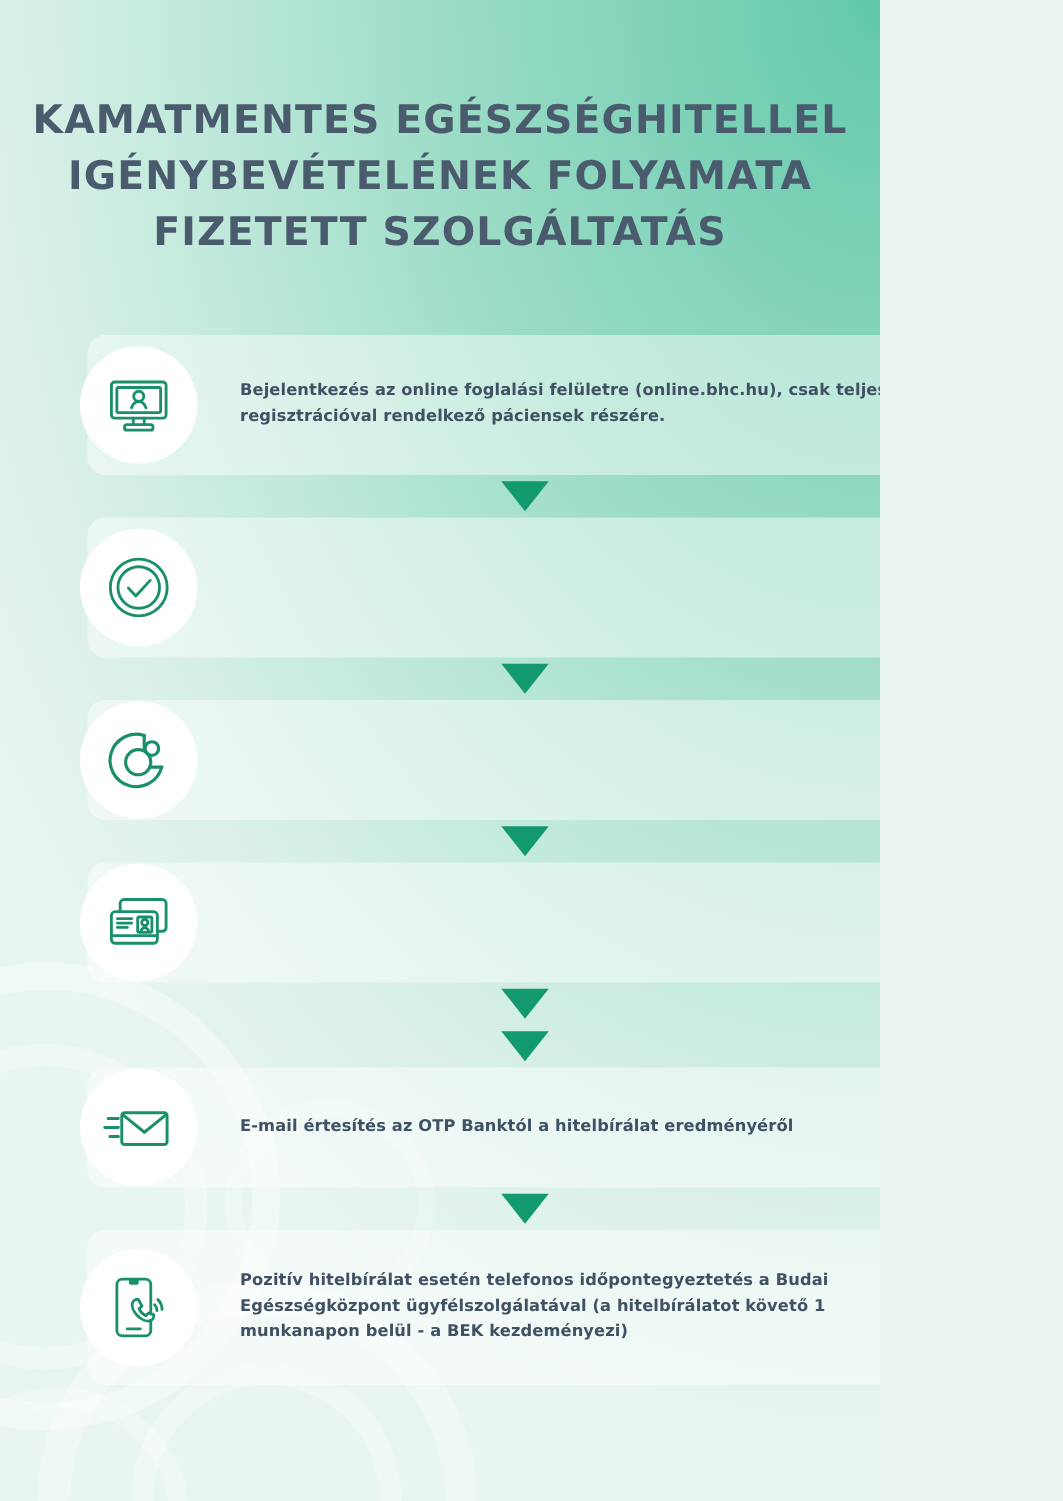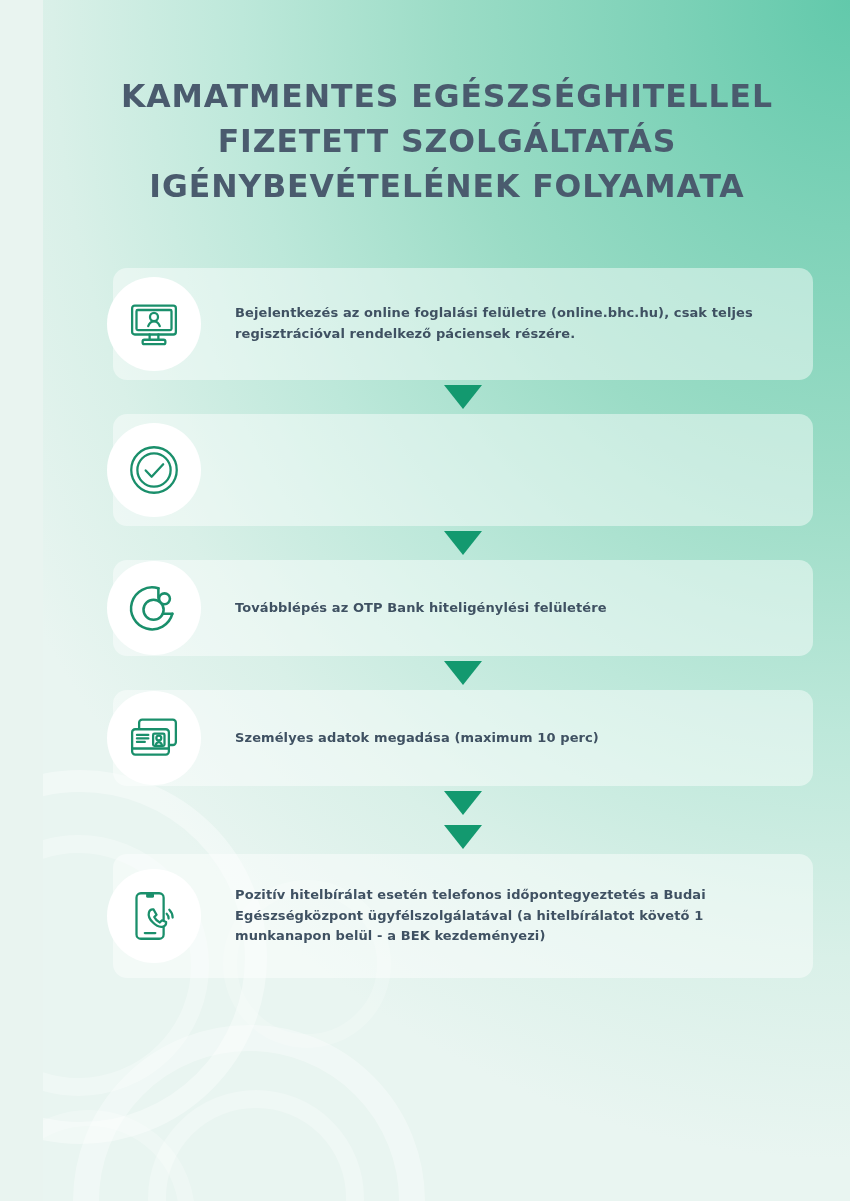--- a/index.html
+++ b/index.html
@@ -2,24 +2,23 @@
 <html lang="hu"><head>
 <meta charset="utf-8">
 <style>
   html,body{margin:0;padding:0;}
   body{
     width:850px;height:1201px;overflow:hidden;
     font-family:"DejaVu Sans","Liberation Sans",sans-serif;
     background:#e9f4f0;
   }
   #poster{
-    position:relative;width:808px;height:1201px;overflow:hidden;
+    position:relative;width:704px;height:1201px;overflow:hidden;
     background:
       radial-gradient(130% 105% at 100% 0%, #62c9ab 0%, #7ed2b8 18%, #9bdcc6 38%, #bde8da 58%, #d9f0e8 76%, #e9f5f1 92%);
-    margin-left: 43px;
   }
   
   .swirl{position:absolute;border-radius:50%;border-style:solid;border-color:rgba(255,255,255,.42);
          border-width:22px;pointer-events:none;}
   .sw1{left:-150px;top:770px;width:330px;height:330px;border-color:rgba(255,255,255,.38);}
   .sw2{left:-95px;top:835px;width:225px;height:225px;border-width:18px;border-color:rgba(255,255,255,.30);}
   .sw3{left:30px;top:1025px;width:300px;height:300px;border-width:26px;border-color:rgba(255,255,255,.34);}
   .sw4{left:105px;top:1090px;width:180px;height:180px;border-width:18px;border-color:rgba(255,255,255,.28);}
   .sw5{left:-60px;top:1110px;width:180px;height:180px;border-width:16px;border-color:rgba(255,255,255,.26);}
   .sw6{left:180px;top:880px;width:140px;height:140px;border-width:14px;border-color:rgba(255,255,255,.20);}
@@ -71,22 +70,22 @@
 
   <div class="swirl sw1"></div>
   <div class="swirl sw2"></div>
   <div class="swirl sw3"></div>
   <div class="swirl sw4"></div>
   <div class="swirl sw5"></div>
   <div class="swirl sw6"></div>
 
   <div id="title">
     <span class="tl">KAMATMENTES EGÉSZSÉGHITELLEL</span>
+    <span class="tl">IGÉNYBEVÉTELÉNEK FOLYAMATA</span>
     <span class="tl">FIZETETT SZOLGÁLTATÁS</span>
-    <span class="tl">IGÉNYBEVÉTELÉNEK FOLYAMATA</span>
   </div>
 
   <div id="steps">
 
     <div class="step">
       <div class="card tall">
         <div class="icon-badge">
           <svg width="56" height="56" viewBox="0 0 64 64" fill="none" stroke="#1a8f6b" stroke-width="2.6" stroke-linecap="round" stroke-linejoin="round">
             <rect x="7" y="11" width="50" height="33" rx="3"></rect>
             <rect x="12" y="16" width="40" height="23" rx="1.5"></rect>
@@ -122,53 +121,66 @@
       <div class="card">
         <div class="icon-badge">
           <svg width="56" height="56" viewBox="0 0 64 64" fill="none" stroke="#1a8f6b" stroke-width="2.9" stroke-linecap="round" stroke-linejoin="round">
             <path d="M37 9.5A24 24 0 1 0 53 38.5"></path>
             <path d="M37 9.5v11"></path>
             <path d="M53 38.5h-11"></path>
             <circle cx="31.5" cy="34" r="11.5"></circle>
             <circle cx="44" cy="21.5" r="6.2"></circle>
           </svg>
         </div>
-        <div class="step-text">Továbblépés az OTP Bank hiteligénylési felületére</div>
       </div>
       <div class="arrow-wrap">
           <div class="arrow"></div>
         </div>
     </div>
 
     <div class="step">
       <div class="card">
         <div class="icon-badge">
           <svg width="56" height="56" viewBox="0 0 64 64" fill="none" stroke="#1a8f6b" stroke-width="2.6" stroke-linecap="round" stroke-linejoin="round">
             <rect x="15" y="11" width="42" height="29" rx="3.5"></rect>
             <rect x="7" y="22" width="42" height="29" rx="3.5" fill="#ffffff"></rect>
             <path d="M7 44h42"></path>
             <rect x="31" y="27" width="13" height="14" rx="1.5"></rect>
             <circle cx="37.5" cy="32" r="2.8"></circle>
             <path d="M34 40c.6-2 1.9-3.2 3.5-3.2S40.4 38 41 40"></path>
             <path d="M12.5 28.5h13M12.5 32.5h13M12.5 36.5h9"></path>
           </svg>
         </div>
-        <div class="step-text">Személyes adatok megadása (maximum 10 perc)</div>
       </div>
       <div class="arrow-wrap">
           <div class="arrow"></div>
         </div>
     </div>
 
     <div class="step">
       <div class="arrow-wrap">
           <div class="arrow"></div>
         </div>
     </div>
 
+    <div class="step">
+      <div class="card">
+        <div class="icon-badge">
+          <svg width="58" height="58" viewBox="0 0 64 64" fill="none" stroke="#1a8f6b" stroke-width="2.6" stroke-linecap="round" stroke-linejoin="round">
+            <rect x="17" y="19" width="40" height="28" rx="2.5"></rect>
+            <path d="M17.8 20.6L37 36.2l19.2-15.6"></path>
+            <path d="M5 24h9M2 32h12M6.5 40h7.5"></path>
+          </svg>
+        </div>
+        <div class="step-text">E-mail értesítés az OTP Banktól a hitelbírálat eredményéről</div>
+      </div>
+      <div class="arrow-wrap">
+          <div class="arrow"></div>
+        </div>
+    </div>
 
     <div class="step">
       <div class="card tall3">
         <div class="icon-badge">
           <svg width="56" height="56" viewBox="0 0 64 64" fill="none" stroke="#1a8f6b" stroke-width="2.6" stroke-linecap="round" stroke-linejoin="round">
             <rect x="12" y="6" width="31" height="52" rx="5"></rect>
             <path d="M23 6.5h9v2.8a1.8 1.8 0 0 1-1.8 1.8h-5.4A1.8 1.8 0 0 1 23 9.3z" fill="#1a8f6b" stroke="none"></path>
             <path d="M21.5 51.5h12"></path>
             <path d="M31.5 24.5c-2.4-.3-4.7 1.1-5.3 3.4-.9 3.3 1.2 8.2 4.6 11.6 3.4 3.4 8.3 5.5 11.6 4.6 2.3-.6 3.7-2.9 3.4-5.3l-4.6-1.9-2.6 2.6c-2.1-1-5.3-4.2-6.3-6.3l2.6-2.6z" fill="#ffffff"></path>
             <path d="M46.5 29.5a7.6 7.6 0 0 1 2.2 5.4"></path>

